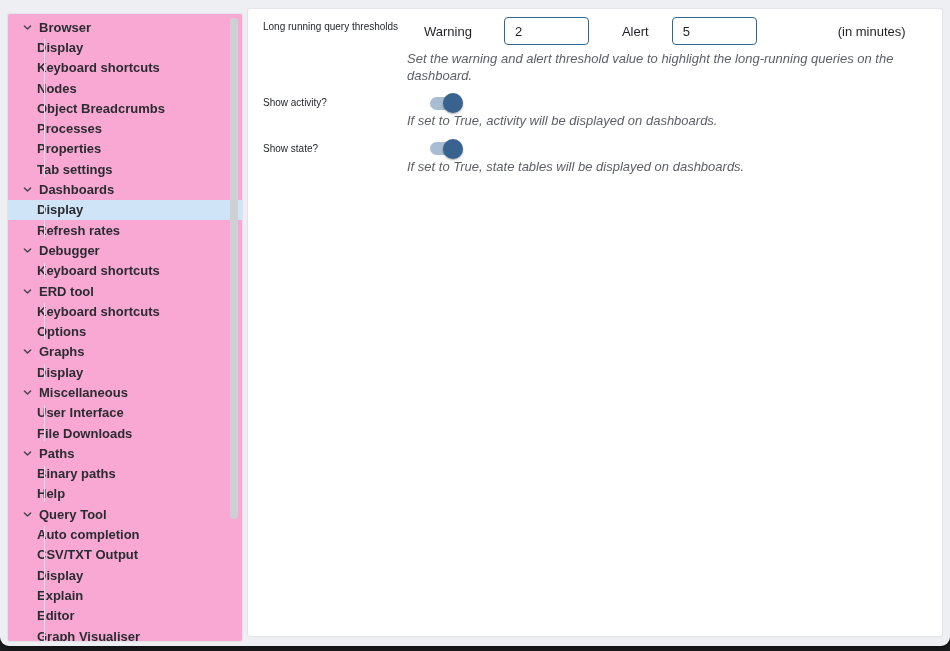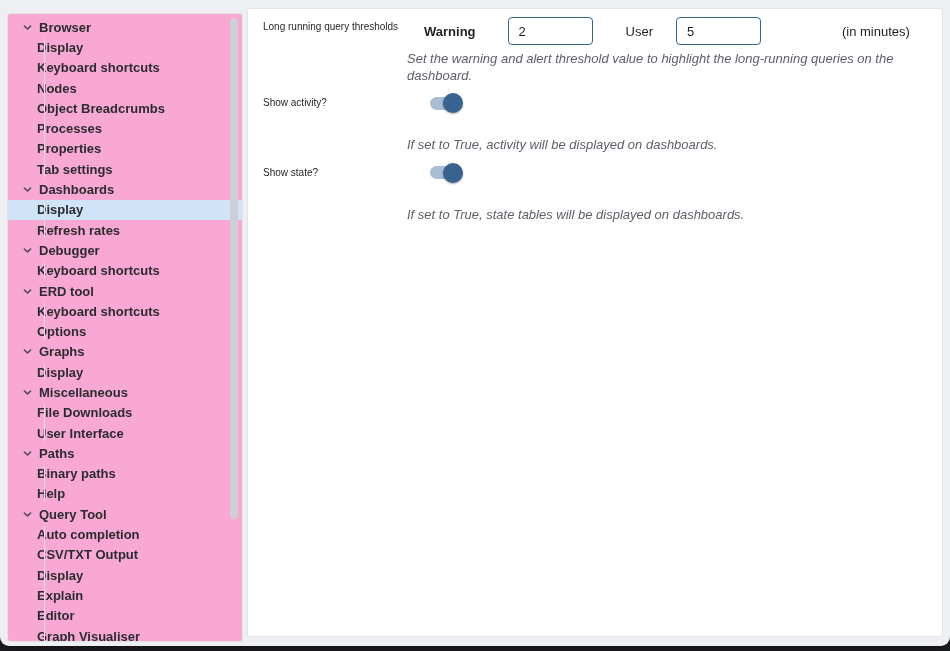--- a/index.html
+++ b/index.html
@@ -51,35 +51,35 @@
   .content-card{
     position:absolute;left:247px;top:8px;width:696px;height:629px;
     background:#fff;border:1px solid var(--card-border);border-radius:3px;
     padding:8px 16px 8px 15px;overflow:hidden;
   }
   .pref-row{display:flex;margin-bottom:9px;}
   .pref-label{width:144px;flex:none;font-size:10px;line-height:20px;color:var(--text);padding-right:6px;}
   .pref-control{flex:1;min-width:0;}
   .inline-controls{display:flex;align-items:center;height:28px;}
   .ctl-label{font-size:13px;color:var(--text);}
-  .warning-label{margin-left:17px;font-weight:bold;}
+  .warning-label{margin-left:17px;}
   .alert-label{margin-left:33px;}
   .num-input{
     width:85px;height:28px;border:1.5px solid var(--accent);border-radius:4px;
     font-family:"Liberation Sans",sans-serif;font-size:13px;color:var(--text);
     padding:0 0 0 10px;outline:none;background:#fff;
   }
   .num-input.first{margin-left:32px;}
   .num-input.second{margin-left:23px;}
   .unit{font-size:13px;color:var(--text);margin-left:81px;}
   .help-text{font-size:13px;line-height:16.5px;color:var(--help);margin-top:6px;max-width:505px;font-style:italic;}
   .switch{position:relative;width:33px;height:20px;margin-left:23px;cursor:pointer;flex:none;}
   .switch .track{position:absolute;left:0;top:3.5px;width:29px;height:13px;border-radius:7px;background:var(--track);}
   .switch .knob{position:absolute;right:0;top:0;width:20px;height:20px;border-radius:50%;background:var(--knob);box-shadow:0 1px 2px rgba(0,0,0,.35);}
-  .toggle-help{margin-top:24px;}
+  .toggle-help{margin-top:0;}
 </style>
 </head>
 <body>
 
 <div class="dialog">
 
   <aside class="tree-card">
     <div class="tree" id="tree">
         <div class="tree-row group">
           <span class="chev">
@@ -179,24 +179,24 @@
           <span class="chev">
             <svg width="11" height="11" viewBox="0 0 12 12">
               <path d="M2.6 4.3 L6 7.7 L9.4 4.3" fill="none" stroke="#43464c" stroke-width="1.6" stroke-linecap="round" stroke-linejoin="round"></path>
             </svg>
           </span>
           <span>Miscellaneous</span>
         </div>
         <div class="kids">
           <div class="connector"></div>
           <div class="tree-row child">
+            <span>User Interface</span>
+          </div>
+          <div class="tree-row child">
             <span>File Downloads</span>
-          </div>
-          <div class="tree-row child">
-            <span>User Interface</span>
           </div>
         </div>
         <div class="tree-row group">
           <span class="chev">
             <svg width="11" height="11" viewBox="0 0 12 12">
               <path d="M2.6 4.3 L6 7.7 L9.4 4.3" fill="none" stroke="#43464c" stroke-width="1.6" stroke-linecap="round" stroke-linejoin="round"></path>
             </svg>
           </span>
           <span>Paths</span>
         </div>
@@ -243,21 +243,21 @@
   </aside>
 
   <section class="content-card">
 
     <div class="pref-row">
       <div class="pref-label">Long running query thresholds</div>
       <div class="pref-control">
         <div class="inline-controls">
           <span class="ctl-label warning-label">Warning</span>
           <input class="num-input first" type="text" value="2" style="">
-          <span class="ctl-label alert-label">User</span>
+          <span class="ctl-label alert-label">Alert</span>
           <input class="num-input second" type="text" value="5" style="">
           <span class="unit">(in minutes)</span>
         </div>
         <div class="help-text">Set the warning and alert threshold value to highlight the long-running queries on the dashboard.</div>
       </div>
     </div>
 
     <div class="pref-row">
       <div class="pref-label">Show activity?</div>
       <div class="pref-control">

